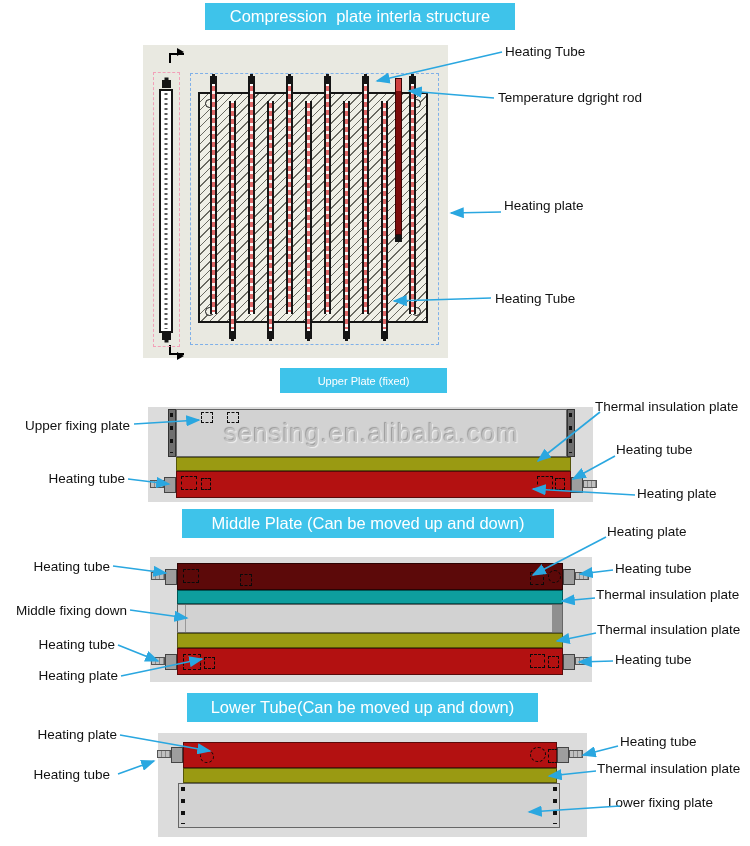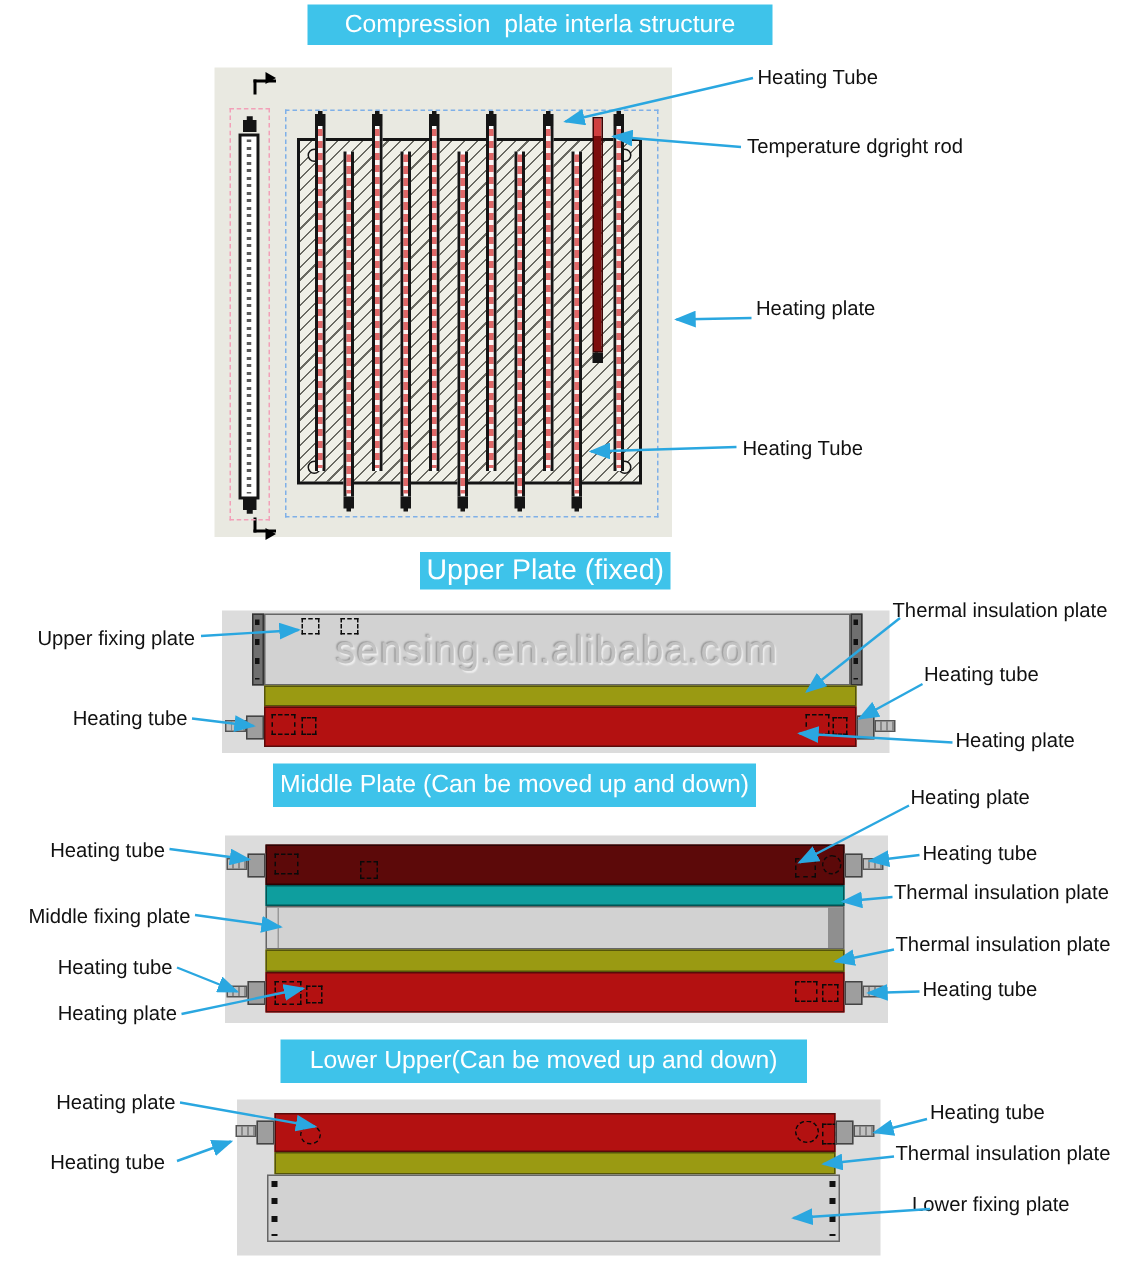--- a/index.html
+++ b/index.html
@@ -2,22 +2,22 @@
 <html style="--banner-bg: #3ec3ea; --arrow-blue: #2aa7e0; --heating-plate-red: #b31111; --heating-plate-dark-red: #5c0909; --thermal-insulation-olive: #9a9a12; --thermal-insulation-teal: #0e9e9e; --fixing-plate-gray: #d2d2d2; --panel-bg: #dcdcdc; --drawing-bg: #e9e9e1;"><head>
 <meta charset="utf-8">
 <style>
   html,body { margin:0; padding:0; background:#fff; }
   .page { position:relative; width:750px; height:846px; background:#fff; overflow:hidden;
           font-family:"Liberation Sans", sans-serif; color:#1a1a1a; }
 
   .banner { position:absolute; background:var(--banner-bg,#3ec3ea); color:#fff;
             display:flex; align-items:center; justify-content:center; white-space:pre; }
   .banner.title  { left:205px; top:3px;   width:310px; height:27px; font-size:16.5px; }
-  .banner.upper  { left:280px; top:368px; width:167px; height:25px; font-size:19px; }
-  .banner.middle { left:182px; top:509px; width:322px; height:29px; font-size:16.5px; }
+  .banner.upper  { left:280px; top:368px; width:167px; height:25px; font-size:11px; }
+  .banner.middle { left:182px; top:509px; width:372px; height:29px; font-size:16.5px; }
   .banner.lower  { left:187px; top:693px; width:351px; height:29px; font-size:16.5px; }
 
   .label { position:absolute; font-size:13.5px; white-space:nowrap; color:#111; }
 
   
   .draw-panel { position:absolute; left:143px; top:45px; width:305px; height:313px;
                 background:var(--drawing-bg,#e9e9e1); }
   .sm { position:absolute; width:13px; height:8px; }
   .sm::after { content:''; position:absolute; width:0; height:0; border:4px solid transparent; }
   .sm.top { left:26px; top:8px; border-top:2px solid #000; border-left:2px solid #000; }
@@ -201,30 +201,30 @@
     <div class="conn" style="left:1px; top:97px">
         <div class="pin"></div>
         <div class="body"></div>
       </div>
     <div class="conn" style="left:413px; top:97px">
         <div class="body"></div>
         <div class="pin"></div>
       </div>
   </div>
   <div class="label" style="right:640px; top:559px">Heating tube</div>
-  <div class="label" style="right:623px; top:603px">Middle fixing plate</div>
+  <div class="label" style="right:623px; top:603px">Middle fixing down</div>
   <div class="label" style="right:635px; top:637px">Heating tube</div>
   <div class="label" style="right:632px; top:668px">Heating plate</div>
   <div class="label" style="left:607px; top:524px">Heating plate</div>
   <div class="label" style="left:615px; top:561px">Heating tube</div>
   <div class="label" style="left:596px; top:587px">Thermal insulation plate</div>
   <div class="label" style="left:597px; top:622px">Thermal insulation plate</div>
   <div class="label" style="left:615px; top:652px">Heating tube</div>
 
-  <div class="banner lower">Lower Upper(Can be moved up and down)</div>
+  <div class="banner lower">Lower Tube(Can be moved up and down)</div>
   <div class="sec-panel lower">
     <div class="layer redband" style="left:25px; top:9px; width:374px; height:26px">
       <div class="dm round" style="left:16px; top:7px; width:12px; height:11px"></div>
       <div class="dm round" style="left:346px; top:4px; width:14px; height:13px"></div>
       <div class="dm" style="left:364px; top:6px; width:8px; height:12px"></div>
     </div>
     <div class="conn" style="left:-1px; top:14px">
         <div class="pin"></div>
         <div class="body"></div>
       </div>

